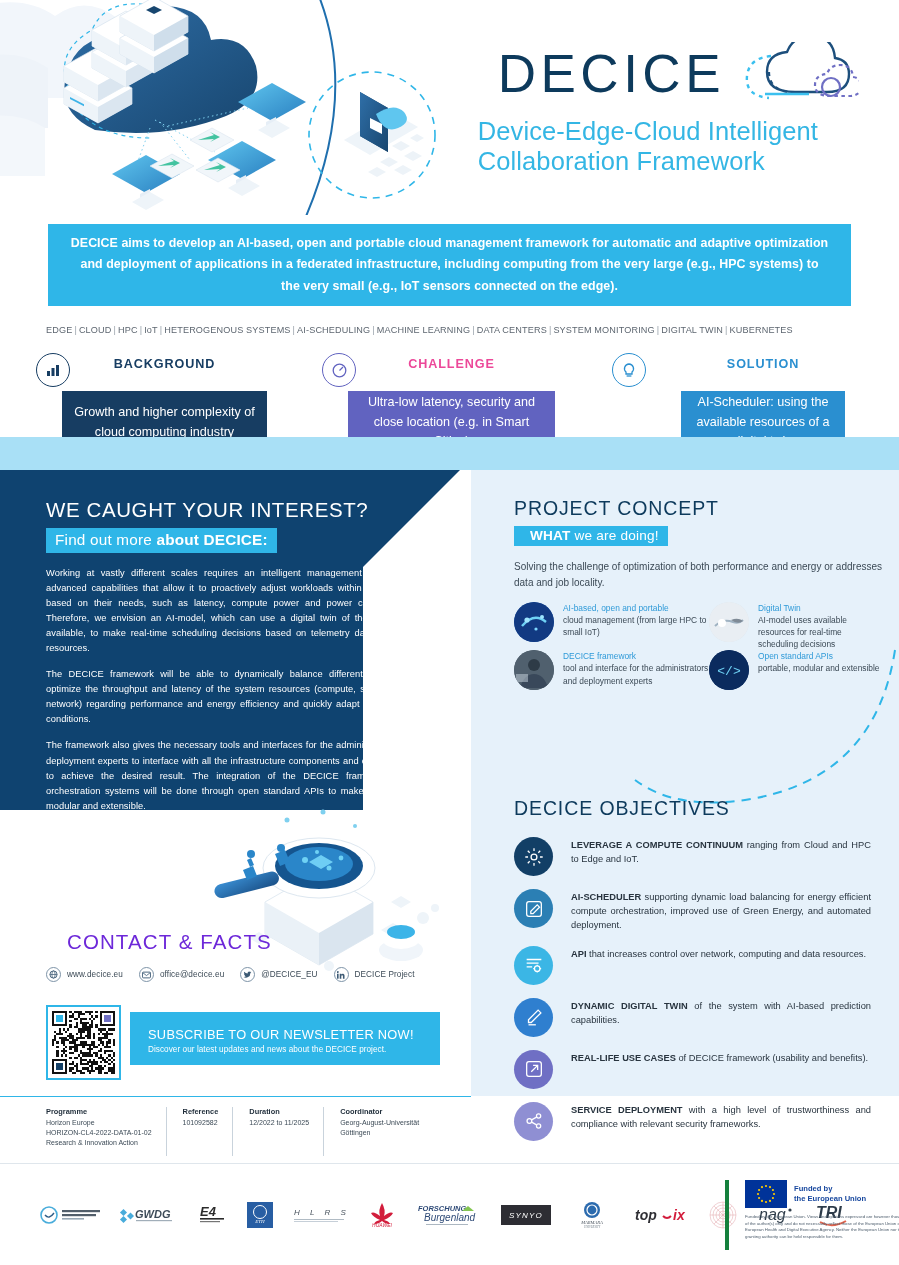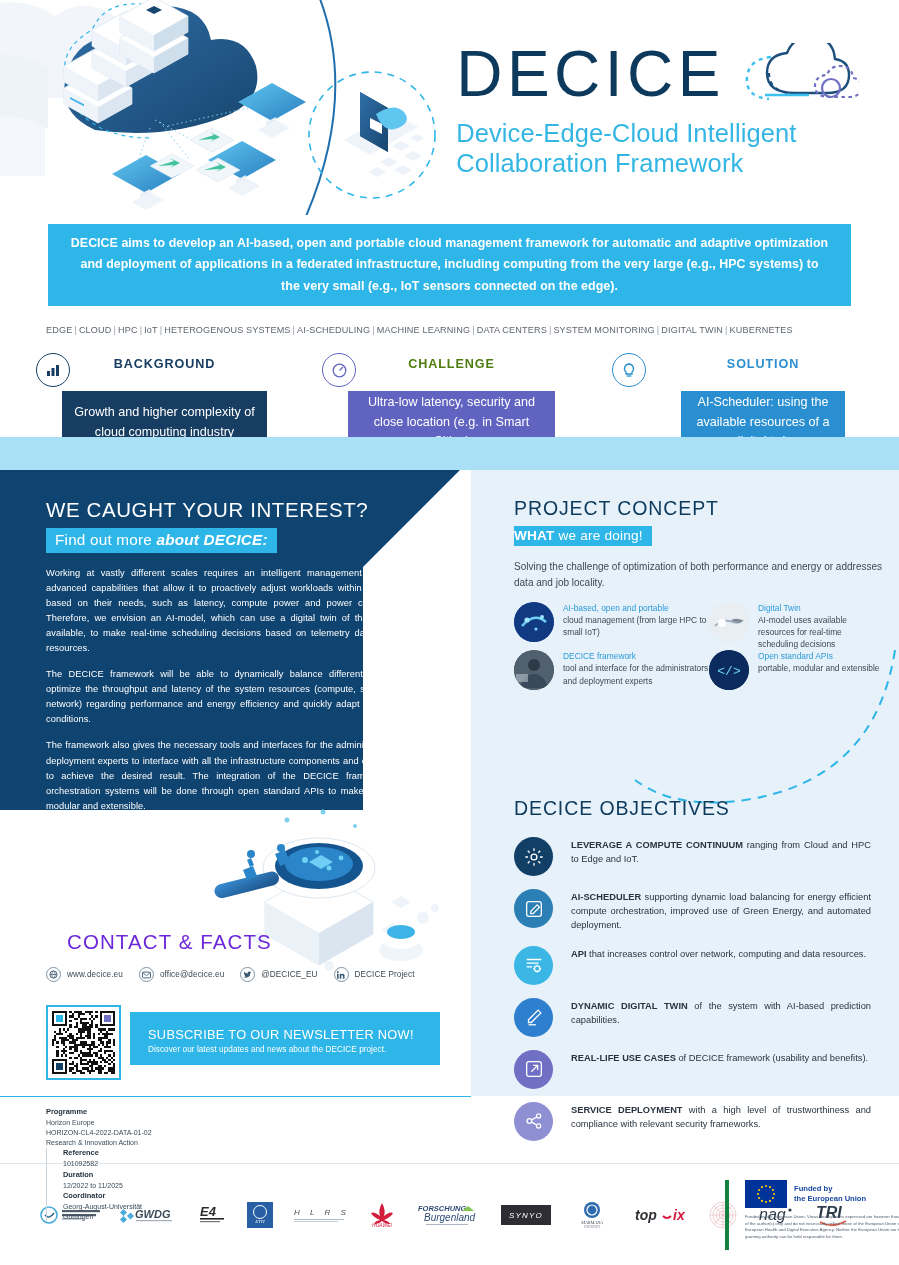--- a/index.html
+++ b/index.html
@@ -22,22 +22,22 @@
     position: absolute; left: 0; top: 0; width: 899px; height: 215px;
     overflow: hidden;
   }
   .hero-art { position: absolute; left: 0; top: 0; width: 470px; height: 215px; }
   .brand {
     position: absolute; right: 40px; top: 42px;
     text-align: right;
   }
   .brand-row { display: flex; align-items: center; justify-content: flex-end; gap: 6px; }
   .brand-word {
-    font-size: 64px; letter-spacing: 4.5px; color: #0d3a5c;
-    font-weight: 400; line-height: 1;
+    font-size: 53px; letter-spacing: 4.5px; color: #0d3a5c;
+    font-weight: 400; line-height: 1; margin-left: 20px;
   }
   .brand-sub {
     margin-top: 12px;
     font-size: 25.5px; line-height: 1.18; color: #34b6e4;
     text-align: left; font-weight: 400; letter-spacing: .1px;
   }
 
   
   .statement {
     position: absolute; left: 48px; top: 224px; width: 803px; height: 82px;
@@ -74,21 +74,21 @@
     position: absolute; left: -26px; top: -5px;
     width: 34px; height: 34px; border-radius: 50%;
     background: #fff; border: 1.6px solid #173d62;
     display: flex; align-items: center; justify-content: center;
     z-index: 4;
   }
   #p1 { left: 62px; width: 205px; }
   #p1 .pillar-title { color: #173d62; }
   #p1 .pillar-box { background: #173d62; }
   #p2 { left: 348px; width: 207px; }
-  #p2 .pillar-title { color: #4d7c0f; }
+  #p2 .pillar-title { color: #ec4899; }
   #p2 .pillar-box { background: #6163c0; }
   #p2 .pillar-icon { border-color: #6163c0; }
   #p3 { left: 638px; width: 207px; padding-left: 43px; }
   #p3 .pillar-title { color: #2a8fd0; }
   #p3 .pillar-box { background: #2a8fd0; }
   #p3 .pillar-icon { border-color: #2a8fd0; }
 
   
   .band {
     position: absolute; left: 0; top: 437px; width: 899px; height: 33px;
@@ -120,21 +120,21 @@
   
   .left-col { position: absolute; left: 46px; top: 498px; width: 368px; z-index: 6; }
   .h-white {
     font-size: 20.5px; color: #ffffff; letter-spacing: .6px; font-weight: 400;
   }
   .chip-cyan {
     display: inline-block; background: #2fb6e8; color: #fff;
     font-size: 15.3px; padding: 3px 9px 4px 9px; margin-top: 6px;
     letter-spacing: .2px;
   }
-  .chip-cyan b { font-weight: bold; font-style: italic; }
+  .chip-cyan b { font-weight: bold; }
   .body-white {
     color: #ffffff; font-size: 9.3px; line-height: 1.62;
     text-align: justify; margin-top: 13px; letter-spacing: .05px;
   }
   .body-white + .body-white { margin-top: 11px; }
 
   
   .contact { position: absolute; left: 46px; top: 930px; width: 430px; z-index: 7; }
   .h-navy { font-size: 20.5px; color: #6d28d9; letter-spacing: 1.1px; font-weight: 400; margin-left: 21px; }
   .contact-row { display: flex; align-items: center; gap: 16px; margin-top: 13px; }
@@ -157,34 +157,34 @@
     width: 310px; background: #2fb6e8; color: #fff;
     padding: 15px 0 0 18px; margin-left: 9px; margin-top: 7px; height: 53px;
   }
   .nl-title { font-size: 12.8px; letter-spacing: .3px; }
   .nl-sub { font-size: 8.2px; margin-top: 3px; letter-spacing: .05px; }
 
   
   .facts {
     position: absolute; left: 0; top: 1096px; width: 471px; height: 60px;
     background: #ffffff; border-top: 1.4px solid #2fb6e8;
-    display: flex; padding: 10px 0 0 46px; z-index: 8; flex-direction: column;
+    display: flex; padding: 10px 0 0 46px; z-index: 8;
   }
   .fact { padding-right: 14px; }
   .fact + .fact { border-left: 1px solid #c9d3dc; padding-left: 16px; }
   .fact-k { font-size: 7.4px; font-weight: bold; color: #1f2d3a; }
   .fact-v { font-size: 7px; color: #3c4a56; line-height: 1.45; margin-top: 2px; }
 
   
   .rc { position: absolute; left: 514px; width: 370px; z-index: 6; }
   #concept { top: 497px; }
   .h-navy-r { font-size: 19.5px; color: #0d3a5c; letter-spacing: .9px; }
   .chip-cyan-r {
     display: inline-block; background: #2fb6e8; color: #fff;
-    font-size: 13.6px; padding: 2px 9px 3px 0; margin-top: 6px; letter-spacing: .2px;
+    font-size: 13.6px; padding: 2px 9px 3px 16px; margin-top: 6px; letter-spacing: .2px;
   }
   .chip-cyan-r b { font-weight: bold; }
   .lead { font-size: 10px; color: #3c4a56; line-height: 1.55; margin-top: 13px; }
   .concept-grid {
     display: grid; grid-template-columns: 195px 175px;
     margin-top: 12px;
   }
   .concept-item { display: flex; gap: 9px; }
   .thumb {
     width: 40px; height: 40px; border-radius: 50%; flex: 0 0 auto;

